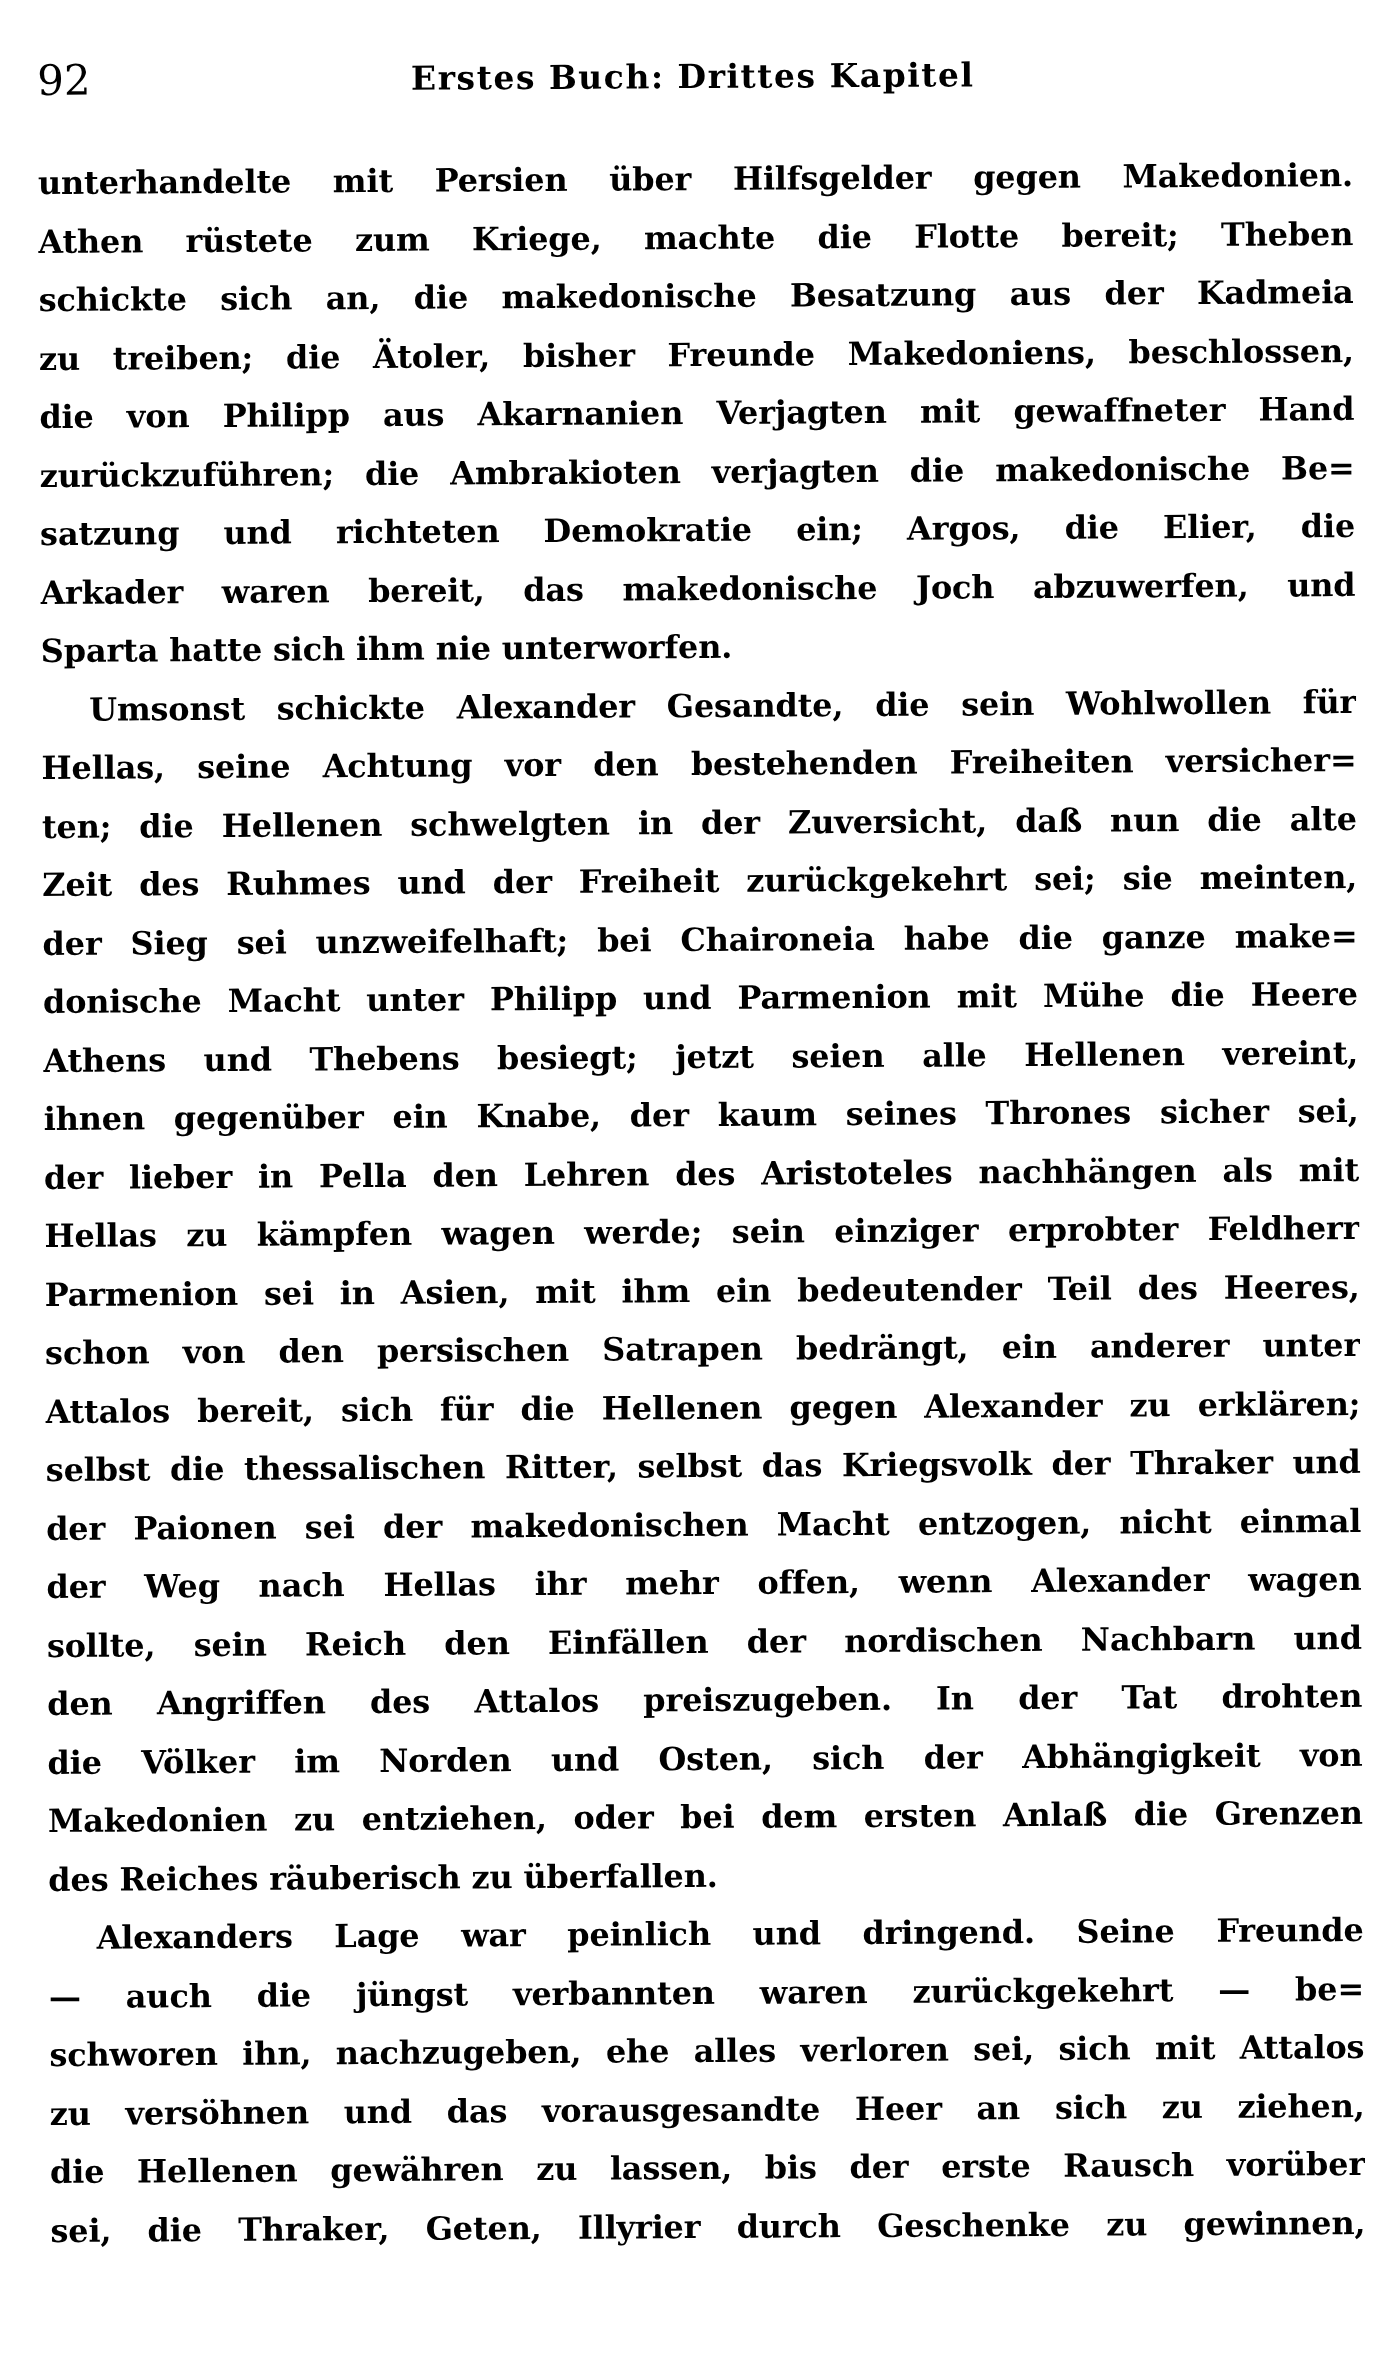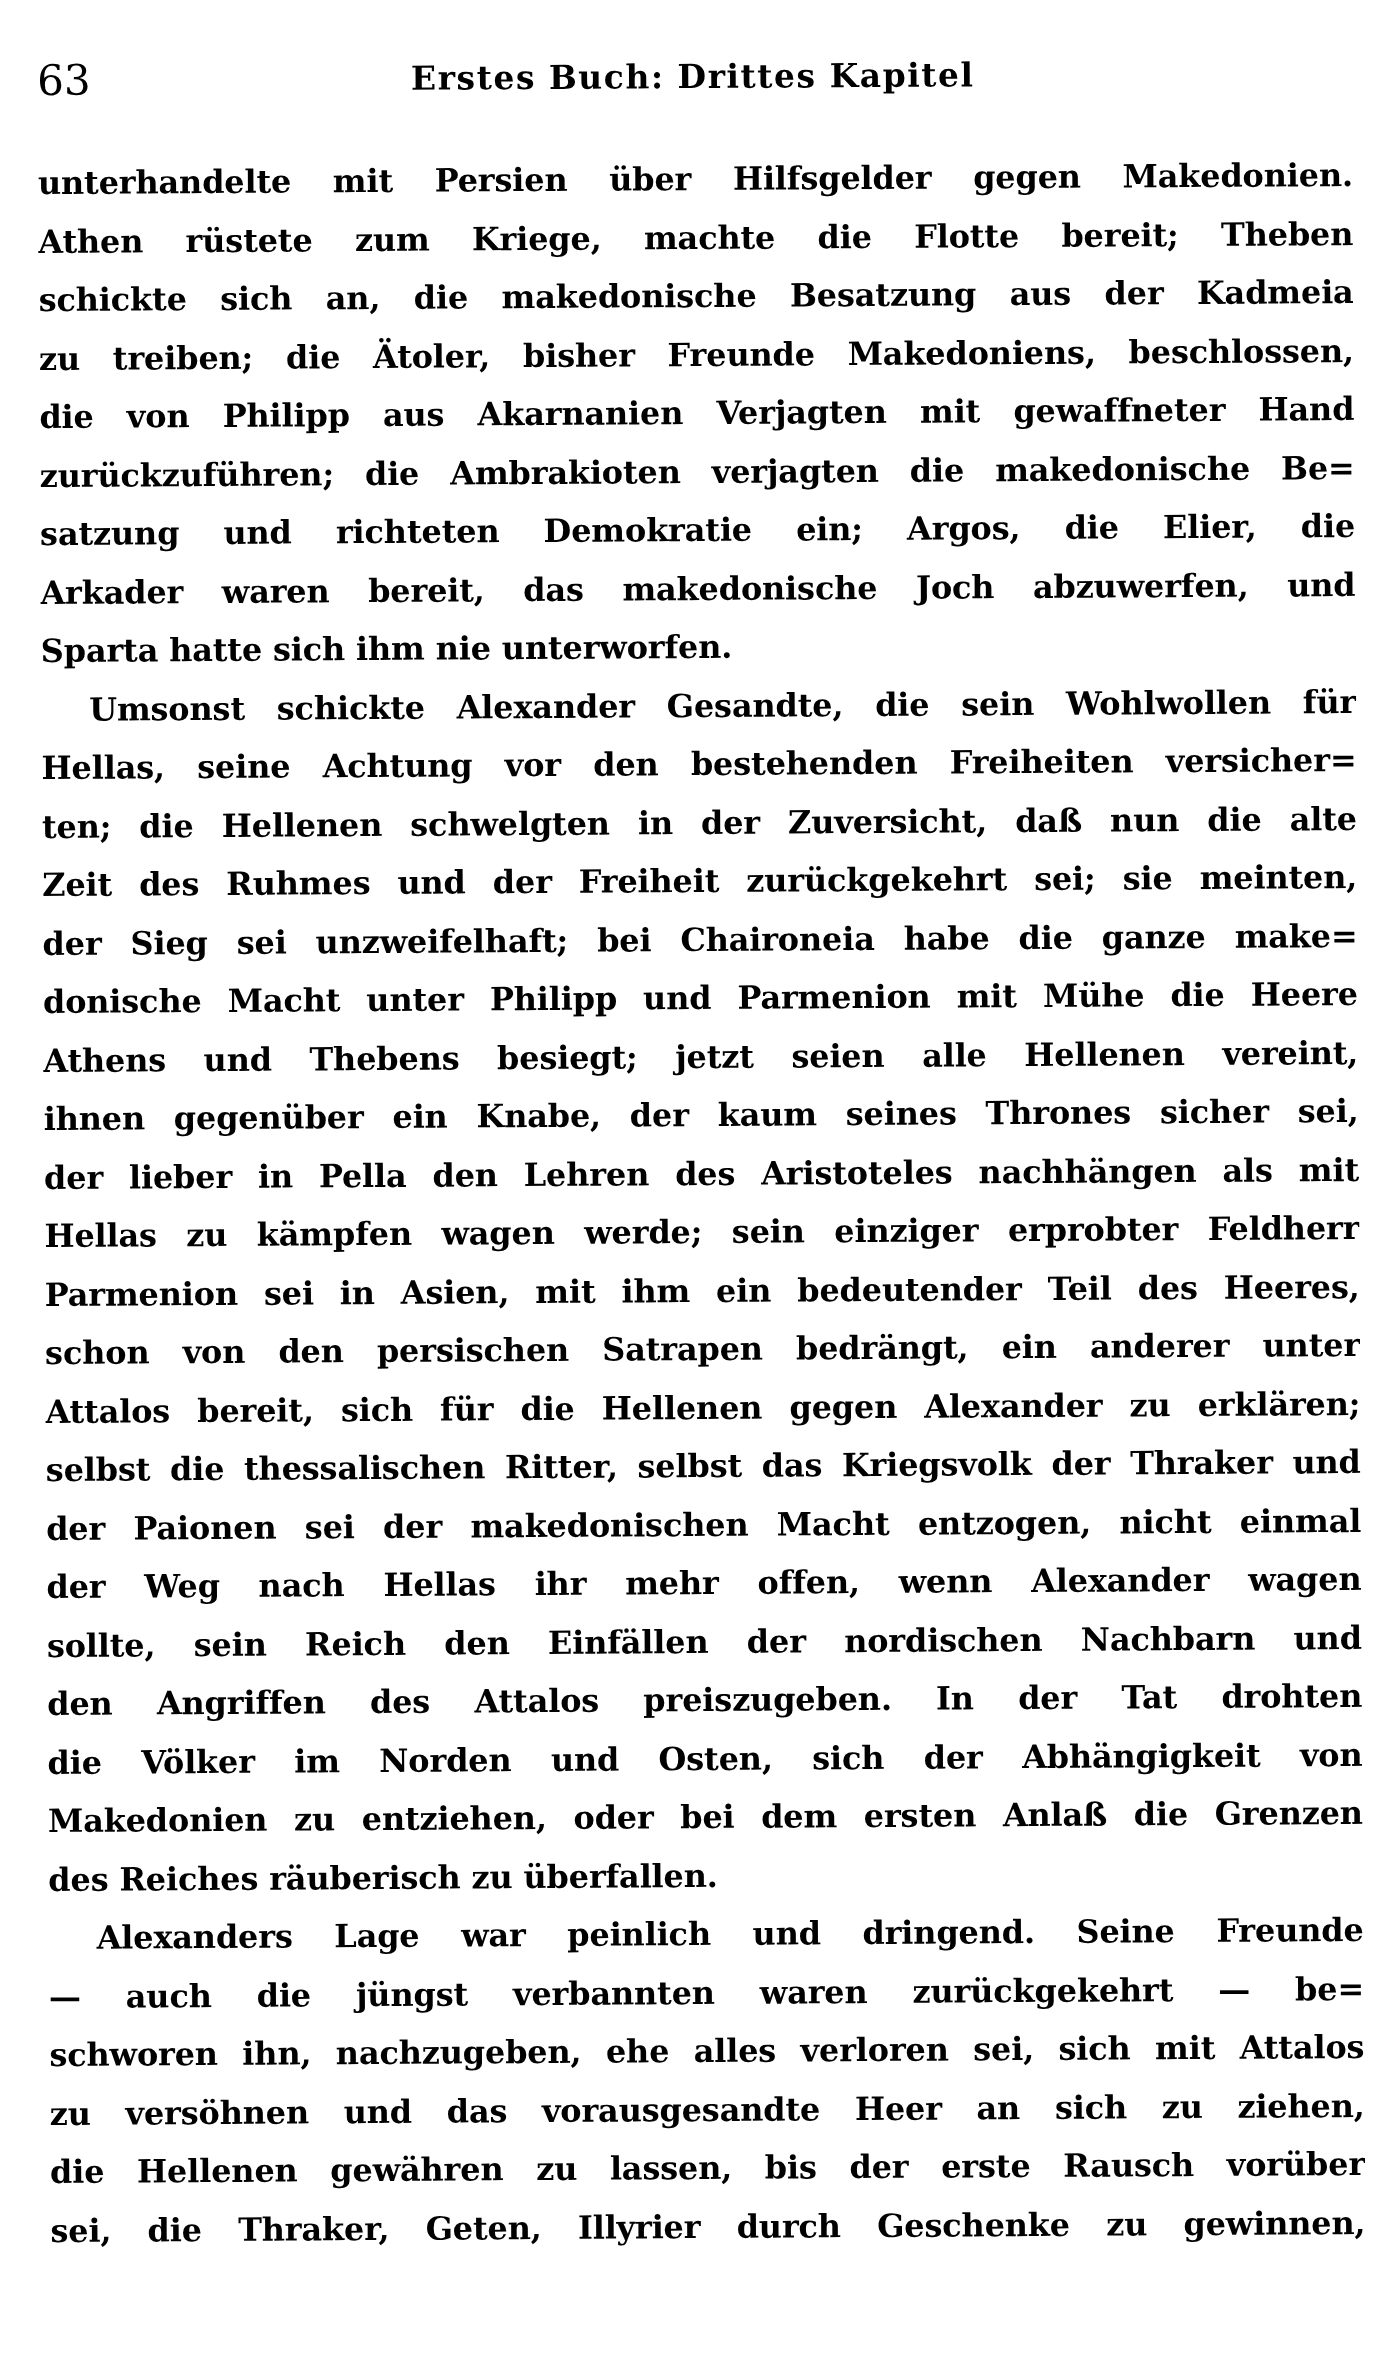--- a/index.html
+++ b/index.html
@@ -52,21 +52,21 @@
   }
   .line.indent {
     text-indent: 48px;
   }
 </style>
 </head>
 <body>
 
 <div class="page">
   <header>
-    <span class="page-number">63</span>
+    <span class="page-number">92</span>
     <div class="running-header">Erstes Buch: Drittes Kapitel</div>
   </header>
 
   <main class="body-text" id="body-text">
 
   <div class="paragraph">
         <div class="line">unterhandelte mit Persien über Hilfsgelder gegen Makedonien.</div>
         <div class="line">Athen rüstete zum Kriege, machte die Flotte bereit; Theben</div>
         <div class="line">schickte sich an, die makedonische Besatzung aus der Kadmeia</div>
         <div class="line">zu treiben; die Ätoler, bisher Freunde Makedoniens, beschlossen,</div>

